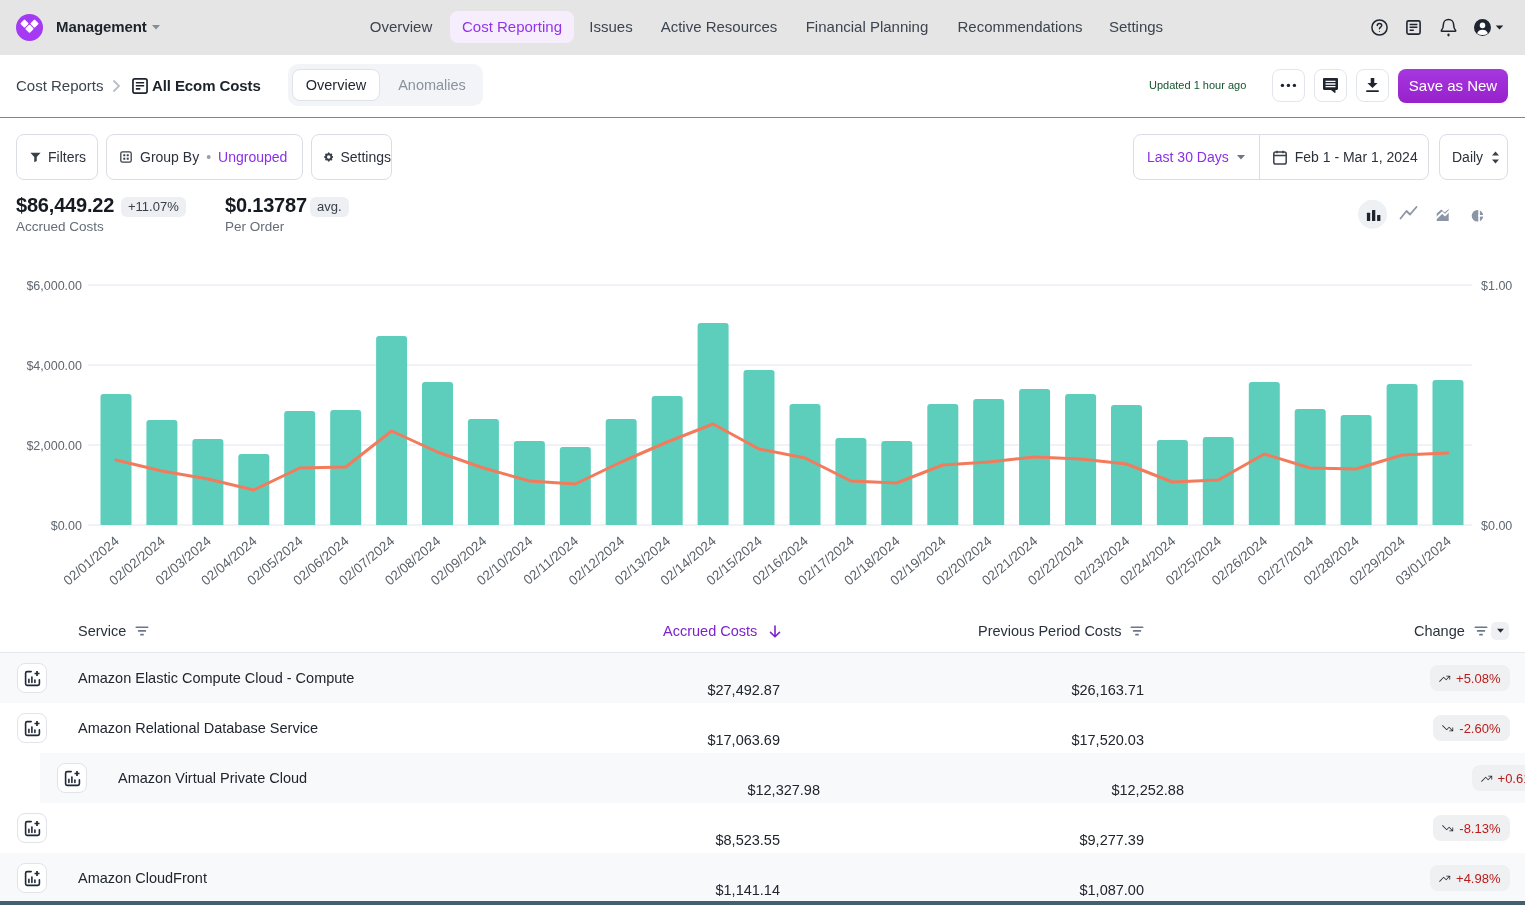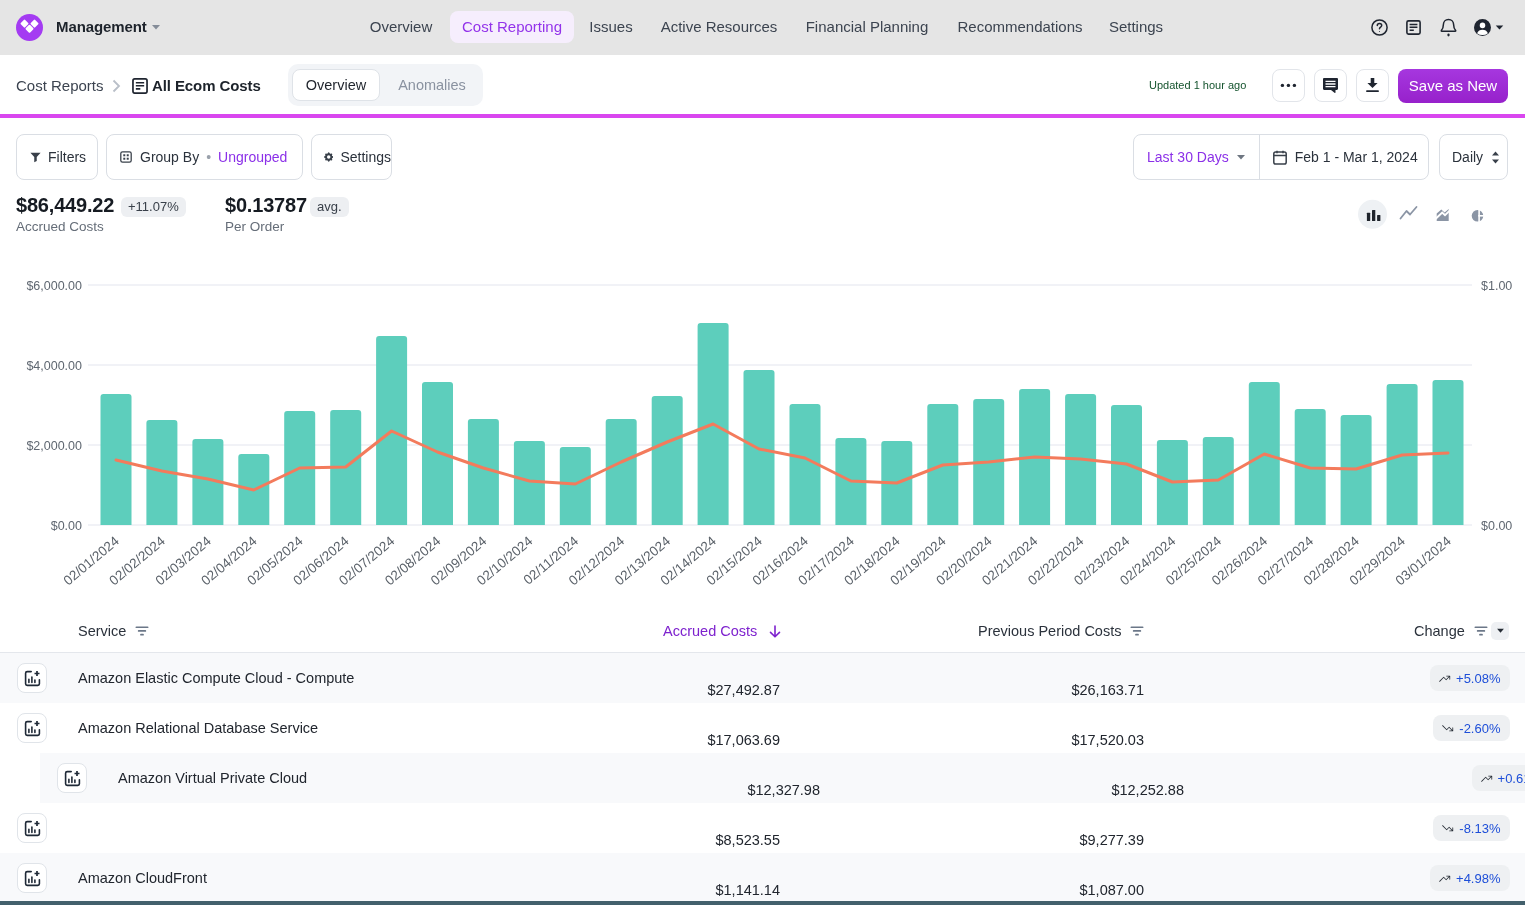--- a/index.html
+++ b/index.html
@@ -6,42 +6,42 @@
 html,body { width:1525px; height:905px; overflow:hidden; background:#fff;
   font-family:"Liberation Sans",sans-serif; -webkit-font-smoothing:antialiased; }
 .abs { position:absolute; }
 #page { position:relative; width:1525px; height:905px; }
 
 #topnav { position:absolute; left:0; top:0; width:1525px; height:67px; background:#e5e5e5; border-bottom:3px solid #f97316; }
 .navlink { position:absolute; top:0; height:54px; line-height:54px; font-size:15px; color:#3c4450; transform:translateX(-50%); white-space:nowrap; }
 #costrep-pill { position:absolute; left:450px; top:11px; width:124px; height:32px; background:#f6eefd; border-radius:8px; }
 #costrep-pill span { position:absolute; left:50%; top:0; transform:translateX(-50%); line-height:32px; font-size:15px; font-weight:500; color:#9333ea; white-space:nowrap; }
 
-#row2 { position:absolute; left:0; top:55px; width:1525px; height:63px; background:#fff; border-bottom:4px solid #d946ef; }
+#row2 { position:absolute; left:0; top:55px; width:1525px; height:63px; background:#fff; border-bottom:1px solid #d946ef; }
 .iconbtn { position:absolute; top:14px; width:33px; height:33px; background:#fff; border:1px solid #e2e5ea; border-radius:8px; }
 #saveBtn { position:absolute; left:1398px; top:14px; width:110px; height:34px; border-radius:8px;
   background:linear-gradient(180deg,#a637df 0%, #9721cb 100%); color:#fff; font-size:15px; font-weight:400; text-align:center; line-height:34px; }
 #tabswrap { position:absolute; left:288px; top:9px; width:195px; height:42px; background:#f2f4f7; border-radius:10px; }
 #tab-ov { position:absolute; left:4px; top:5px; width:88px; height:32px; background:#fff; border:1px solid #dfe3e8; border-radius:8px; text-align:center; line-height:30px; font-size:14.5px; font-weight:500; color:#1f242c; }
 #tab-an { position:absolute; left:100px; top:5px; width:88px; height:32px; text-align:center; line-height:32px; font-size:14.5px; color:#8a92a0; }
 
 .tbtn { position:absolute; top:134px; height:46px; background:#fff; border:1px solid #dadee4; border-radius:8px;
   font-size:14px; font-weight:500; color:#2b323c; display:flex; align-items:center; white-space:nowrap; }
 
 .bignum { position:absolute; top:194px; font-size:20px; font-weight:700; color:#161b22; letter-spacing:-0.2px; }
 .badge { position:absolute; top:197px; height:20px; background:#edeff2; border-radius:6px; font-size:13px; color:#39404a; line-height:20px; padding:0 7px; font-weight:500;}
 .mlabel { position:absolute; top:219px; font-size:13.5px; color:#656d78; }
 
 #tablehead { position:absolute; left:0; top:610px; width:1525px; height:43px; border-bottom:1px solid #e4e7ec; background:#fff; }
 .th { position:absolute; top:0; height:42px; line-height:42px; font-size:14.5px; font-weight:500; color:#2b323c; }
 .row { position:absolute; left:0; width:1525px; height:50px; }
 .row .svc { position:absolute; left:78px; top:0; line-height:50px; font-size:14.5px; color:#21262e; }
 .row .num { position:absolute; top:12px; line-height:50px; font-size:14.5px; color:#21262e; transform:translateX(-100%); }
 .rowbtn { position:absolute; left:17px; top:10px; width:30px; height:30px; background:#fff; border:1px solid #e0e4e9; border-radius:8px; }
-.chpill { position:absolute; top:12px; height:26px; background:#eef0f2; border-radius:8px; display:flex; align-items:center; padding:0 9px 0 8px; font-size:13px; font-weight:500; color:#1d4ed8; }
+.chpill { position:absolute; top:12px; height:26px; background:#eef0f2; border-radius:8px; display:flex; align-items:center; padding:0 9px 0 8px; font-size:13px; font-weight:500; color:#b91c1c; }
 #darkbar { position:absolute; left:0; top:901px; width:1525px; height:4px; background:#43606c; }
 </style>
 </head>
 <body>
 <div id="page">
 
 <div id="topnav">
   <svg class="abs" style="left:16px;top:14px" width="27" height="27" viewBox="0 0 27 27">
     <circle cx="13.5" cy="13.5" r="13.5" fill="#a43bf2"></circle>
     <g fill="#fff">

